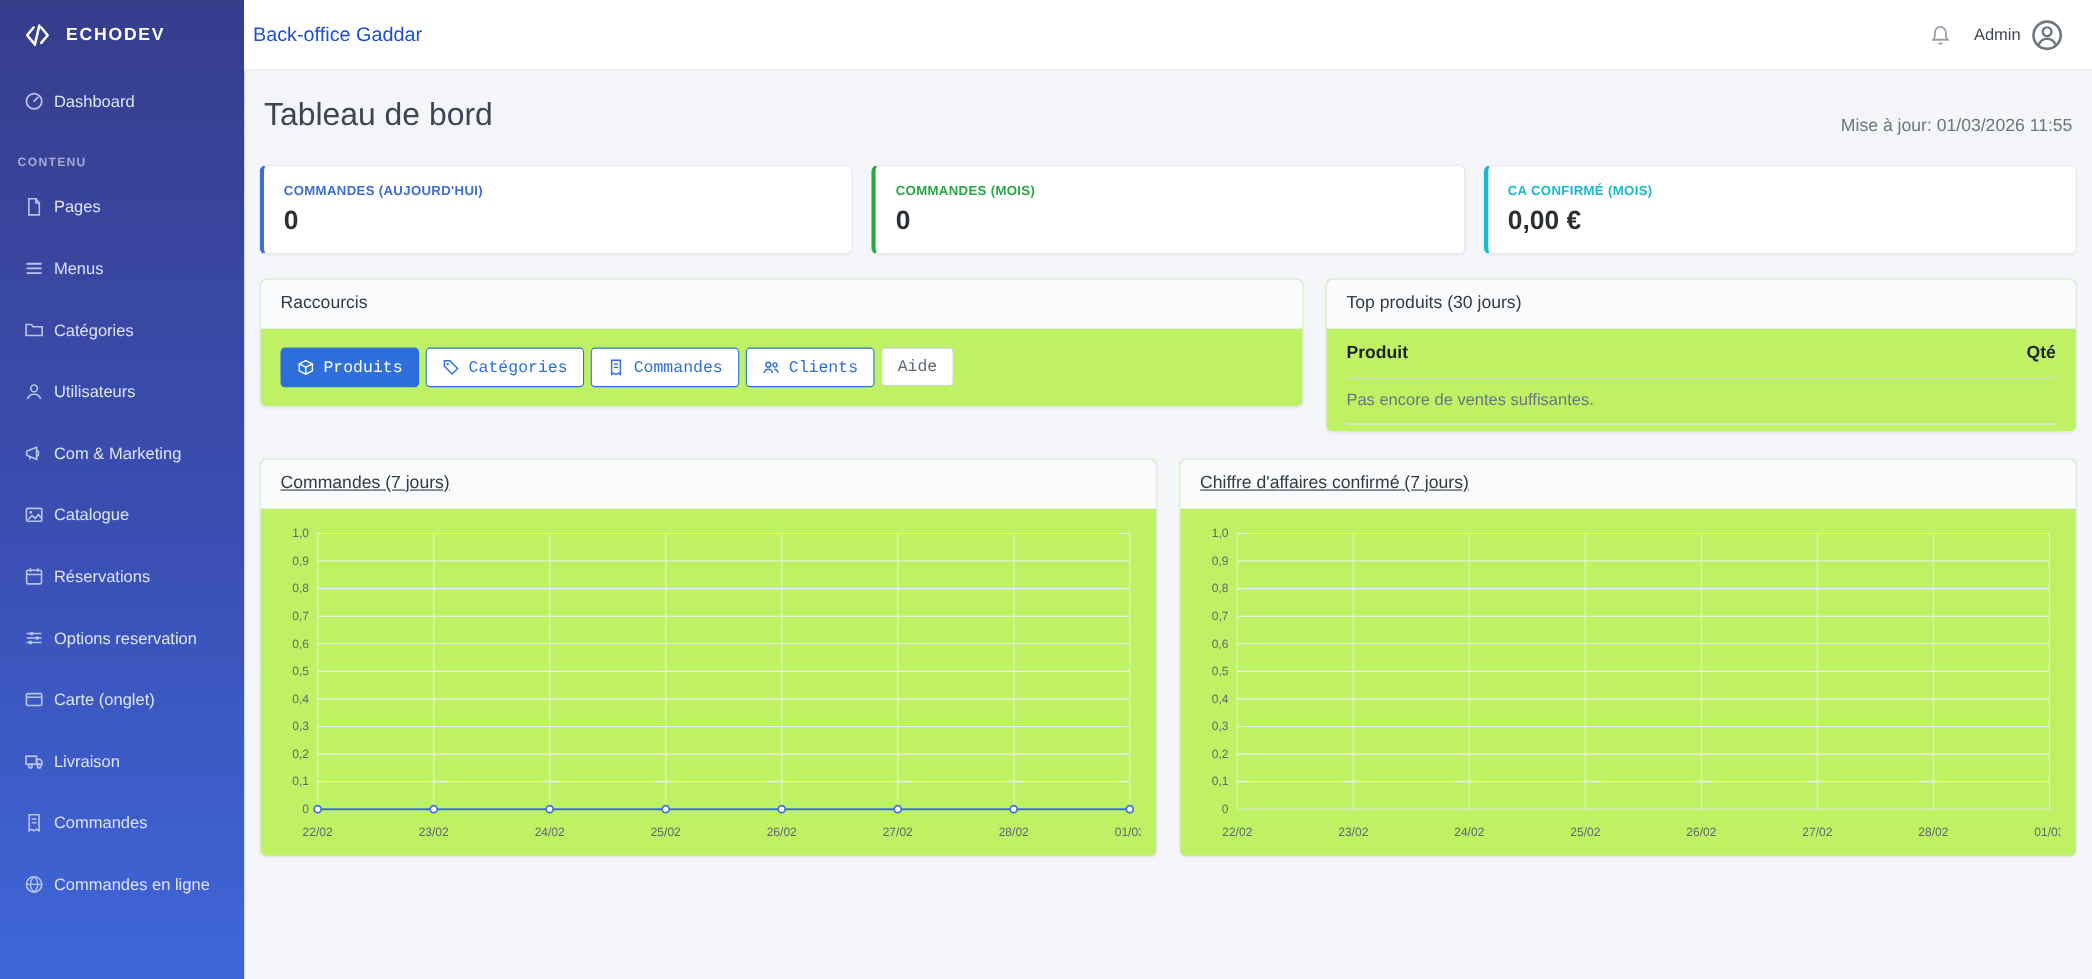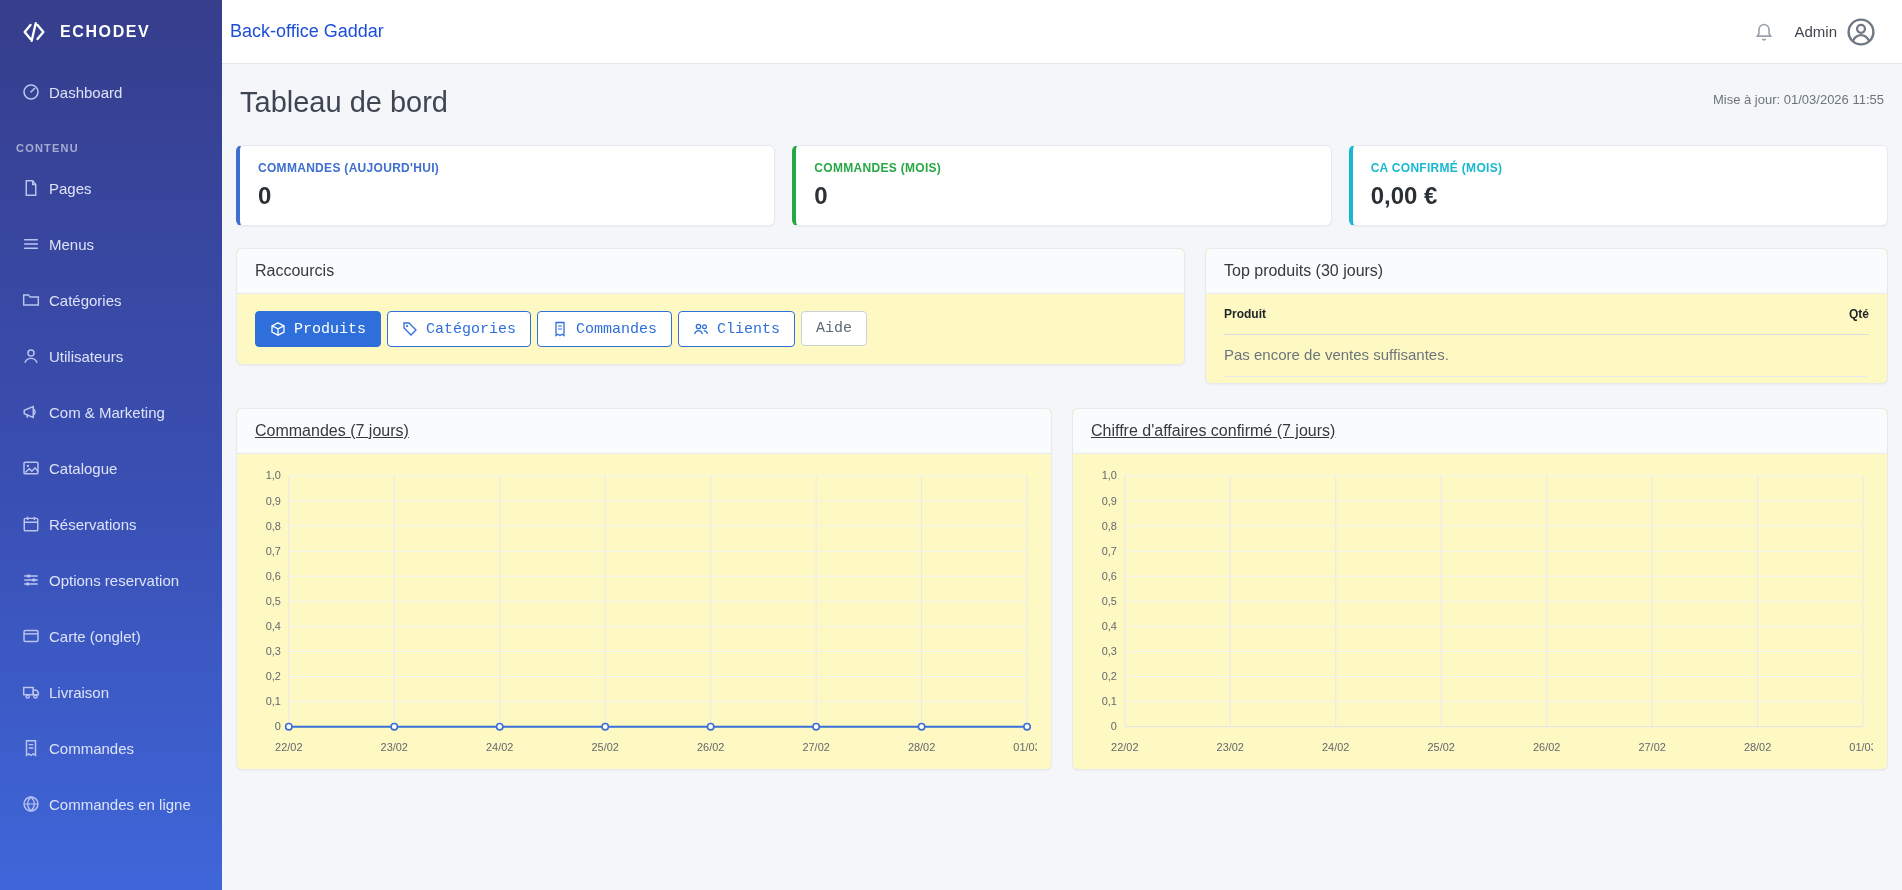--- a/index.html
+++ b/index.html
@@ -43,33 +43,33 @@
   .topbar-title { font-size: 18px; font-weight: 500; color: #1d4ed8; }
   .topbar-right { display: flex; align-items: center; gap: 20px; }
   .bell-btn { width: 20px; height: 20px; color: #99a1ac; background: none; border: none; cursor: pointer; padding: 0; }
   .user-menu { display: flex; align-items: center; gap: 9px; cursor: pointer; }
   .user-name { font-size: 15px; color: #40464d; }
   .avatar { width: 30px; height: 30px; color: #6f7883; }
 
   .content { flex: 1; padding: 14px 14px 0; overflow: hidden; }
   .page-head { display: flex; align-items: center; justify-content: space-between; margin: 8px 4px 26px; }
   .page-title { font-size: 29px; font-weight: 500; color: #3e4653; }
-  .updated { font-size: 13px; color: #6c757d; align-self: flex-start; margin-top: 6px; }
+  .updated { font-size: 16px; color: #6c757d; align-self: flex-start; margin-top: 20px; }
 
   
   .stats-row { display: flex; gap: 17px; margin-bottom: 22px; }
   .stat-card {
     flex: 1; background: #fff; border: 1px solid #e6e9ed; border-left: 4px solid var(--accent,#3d6ed0);
     border-radius: 6px; padding: 15px 18px; box-shadow: 0 1px 2px rgba(0,0,0,.04);
   }
   .stat-label { font-size: 12px; font-weight: bold; letter-spacing: .3px; color: var(--accent,#3d6ed0); margin-bottom: 7px; }
   .stat-value { font-size: 24px; font-weight: bold; color: #2b3035; }
 
   
-  .card { background: #fef9c3; border: 1px solid #e6e9ed; border-radius: 6px; box-shadow: 0 1px 2px rgba(0,0,0,.04); }
+  .card { background: #bef264; border: 1px solid #e6e9ed; border-radius: 6px; box-shadow: 0 1px 2px rgba(0,0,0,.04); }
   .card-header {
     padding: 13px 18px; border-bottom: 1px solid #e9ecef; font-size: 16px; color: #343a40;
     background: #fafbfc; border-radius: 6px 6px 0 0;
   }
 
   .mid-row { display: flex; gap: 20px; align-items: flex-start; margin-bottom: 24px; }
   .shortcuts-card { flex: 0 0 949px; width: 949px; }
   .shortcuts-body { padding: 17px 18px; display: flex; gap: 6px; align-items: flex-start; font-family: Liberation Mono, monospace; }
   .btn {
     display: inline-flex; align-items: center; gap: 8px; font-size: 15px; line-height: 1;
@@ -77,21 +77,21 @@
     cursor: pointer; font-family: inherit;
   }
   .btn .icon { width: 16px; height: 16px; }
   .btn.primary { background: #2e6fdb; border-color: #2e6fdb; color: #fff; }
   .btn.outline-primary { border-color: #2e6fdb; color: #2e6fdb; }
   .btn.outline-secondary { border-color: #ccd1d7; color: #5f6a75; }
 
   .top-products-card { flex: 1; min-width: 0; }
   .tp-body { padding: 0 18px 6px; }
   .tp-table { width: 100%; border-collapse: collapse; }
-  .tp-table th { padding: 13px 0; font-size: 12px; color: #212529; border-bottom: 1px solid #d9dde2; }
+  .tp-table th { padding: 13px 0; font-size: 16px; color: #212529; border-bottom: 1px solid #d9dde2; }
   .tp-table th.col-left { text-align: left; }
   .tp-table th.col-right { text-align: right; }
   .tp-table td { padding: 11px 0 13px; font-size: 15px; color: #6c757d; border-bottom: 1px solid #e9ecef; }
 
   
   .charts-row { display: flex; gap: 20px; }
   .chart-card { flex: 1; min-width: 0; text-decoration: underline; }
   .chart-body { padding: 12px 14px 8px; }
   .chart-svg { width: 100%; height: auto; display: block; }
 </style>

